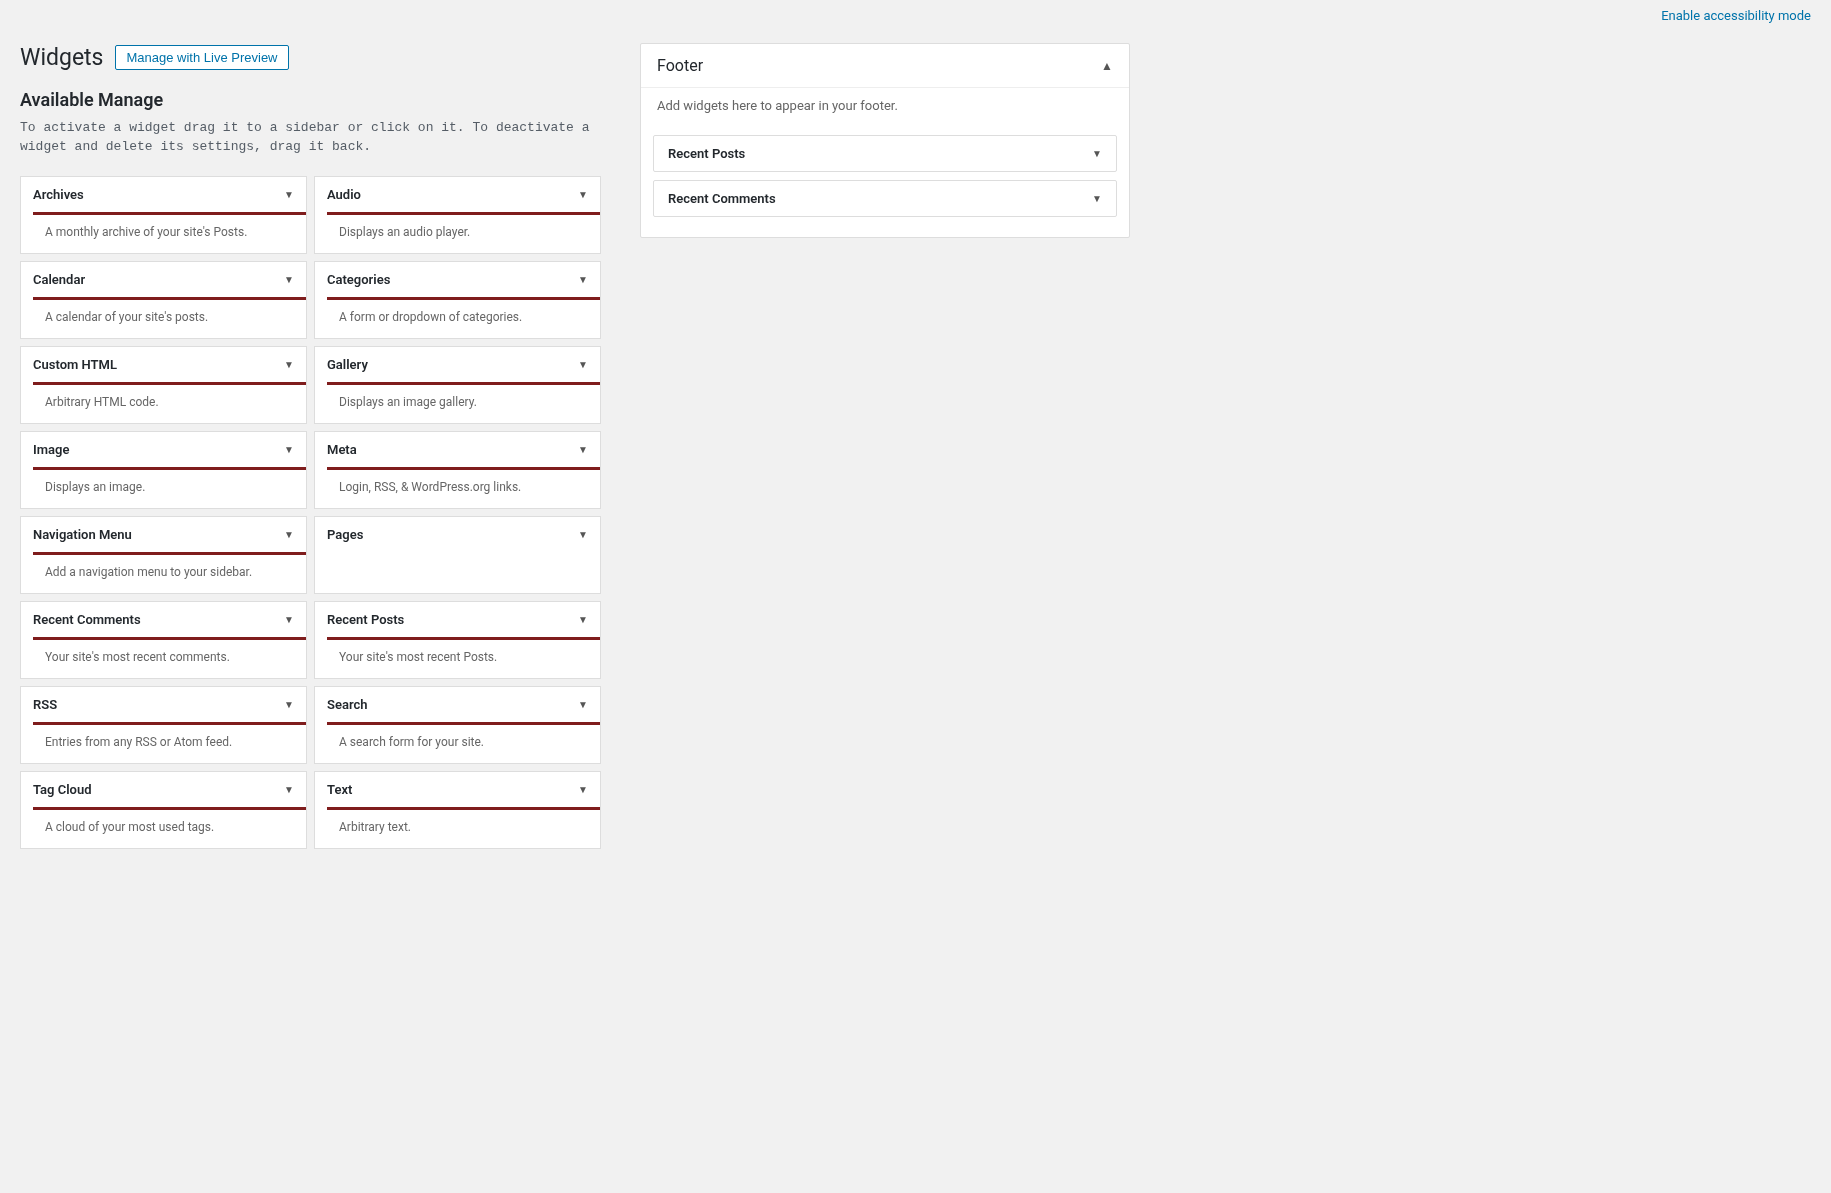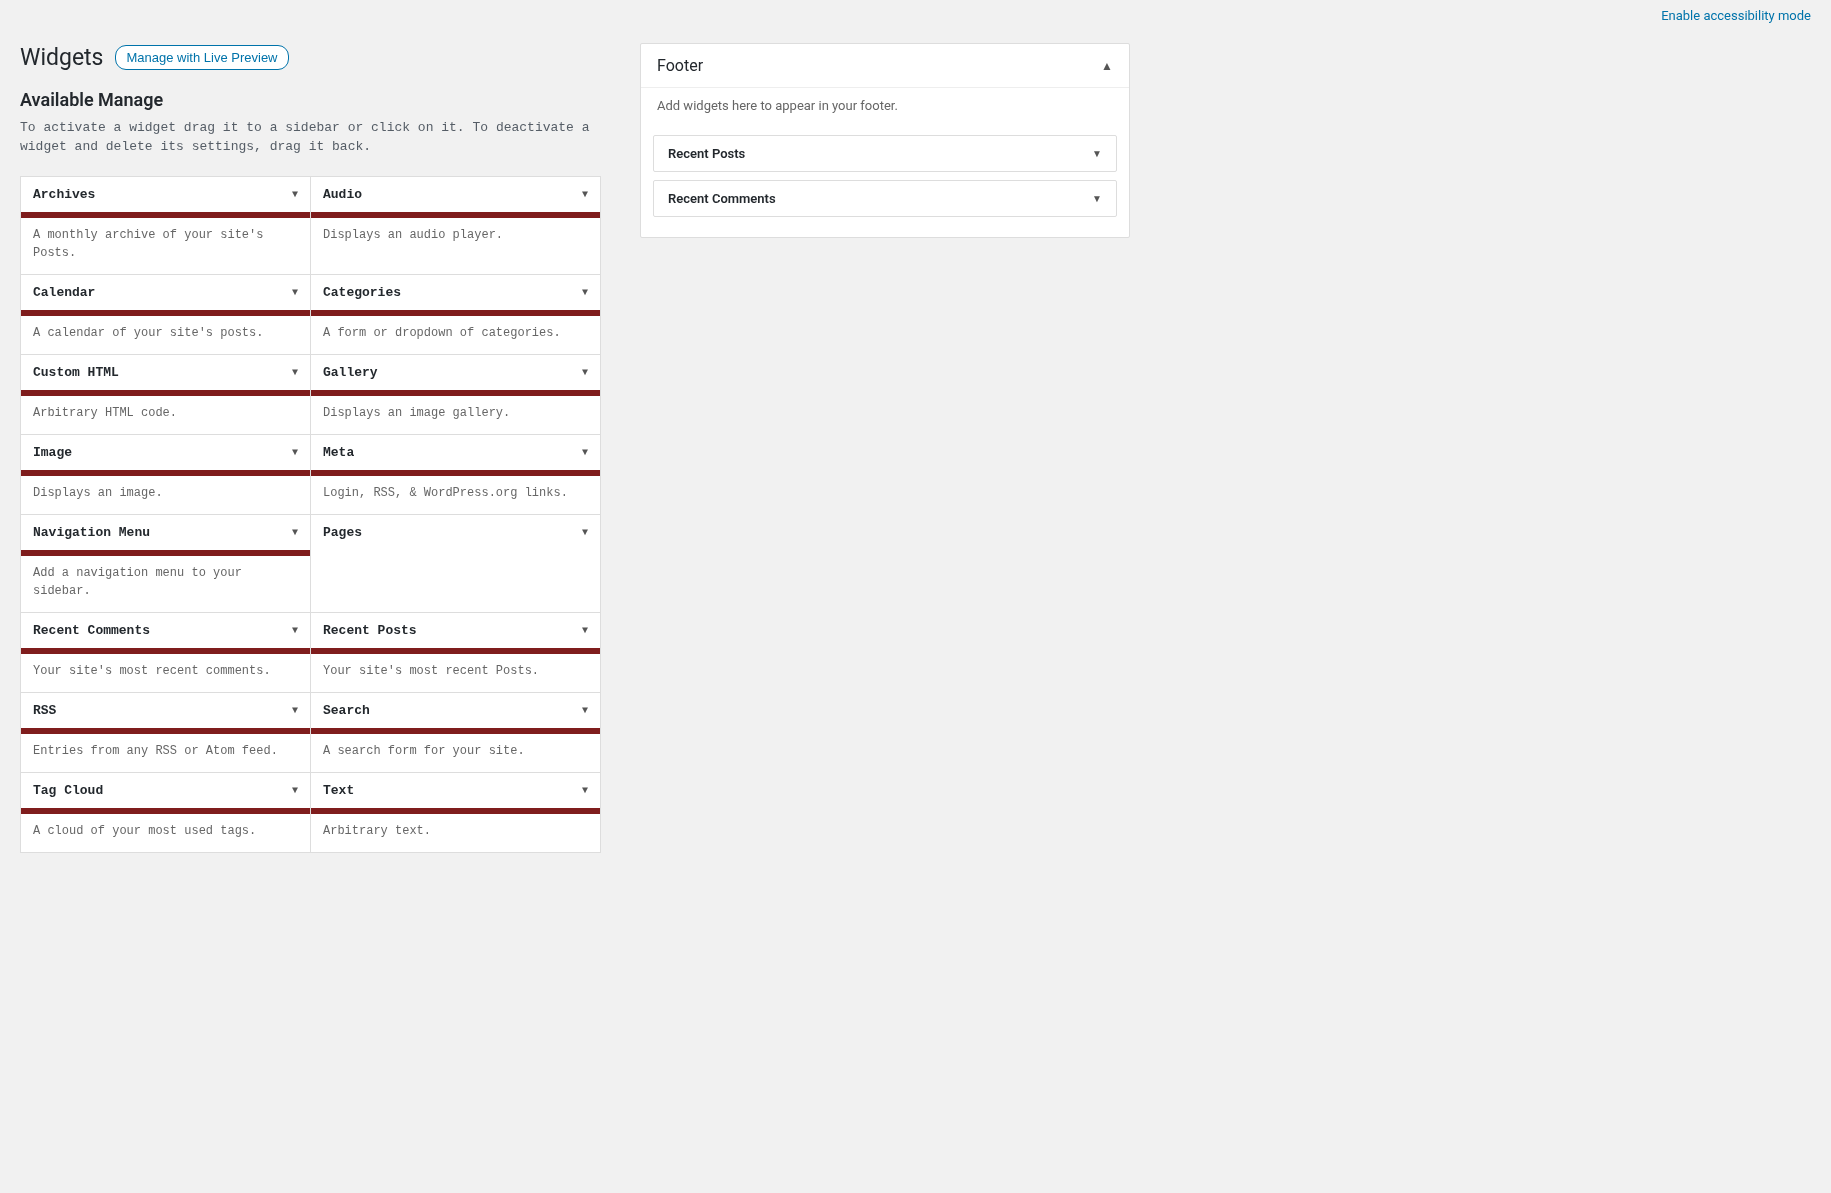--- a/index.html
+++ b/index.html
@@ -42,21 +42,21 @@
     }
     .title-row {
       display: flex;
       align-items: center;
       margin-bottom: 16px;
     }
     .live-preview-btn {
       display: inline-block;
       padding: 4px 10px;
       border: 1px solid #0073aa;
-      border-radius: 11px;
+      border-radius: 2px;
       color: #0073aa;
       background: #fff;
       font-size: 13px;
       cursor: pointer;
       text-decoration: none;
     }
     h2.section-title {
       font-size: 18px;
       font-weight: 600;
       color: #23282d;
@@ -65,22 +65,21 @@
     .section-desc {
       font-size: 13px;
       color: #555d66;
       margin-bottom: 20px;
       line-height: 1.5;
       font-family: Liberation Mono, monospace;
     }
     .widgets-grid {
       display: grid;
       grid-template-columns: 1fr 1fr;
-      gap: 0;
-      font-family: Liberation Mono, monospace;
+      gap: 8px;
     }
     .widget-cell {
       border: 1px solid #ddd;
       background: #fff;
       margin: -1px -1px 0 0;
     }
     .widget-header {
       display: flex;
       align-items: center;
       justify-content: space-between;
@@ -95,21 +94,22 @@
     }
     .widget-chevron {
       color: #555;
       font-size: 10px;
     }
     .widget-desc {
       padding: 8px 12px 12px;
       font-size: 12px;
       color: #666;
       line-height: 1.5;
-      border-top: 6px solid #7f1d1d;
+      border-top: 3px solid #7f1d1d;
+      margin-left: 12px;
     }
     
     .footer-sidebar {
       border: 1px solid #ddd;
       background: #fff;
       border-radius: 2px;
       max-width: 490px;
     }
     .footer-sidebar-header {
       display: flex;

